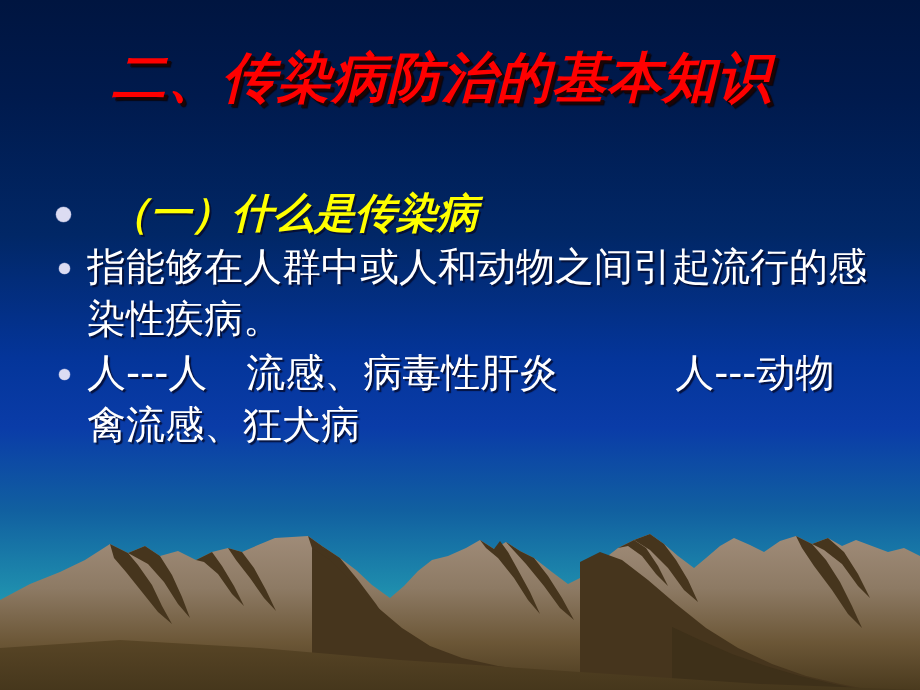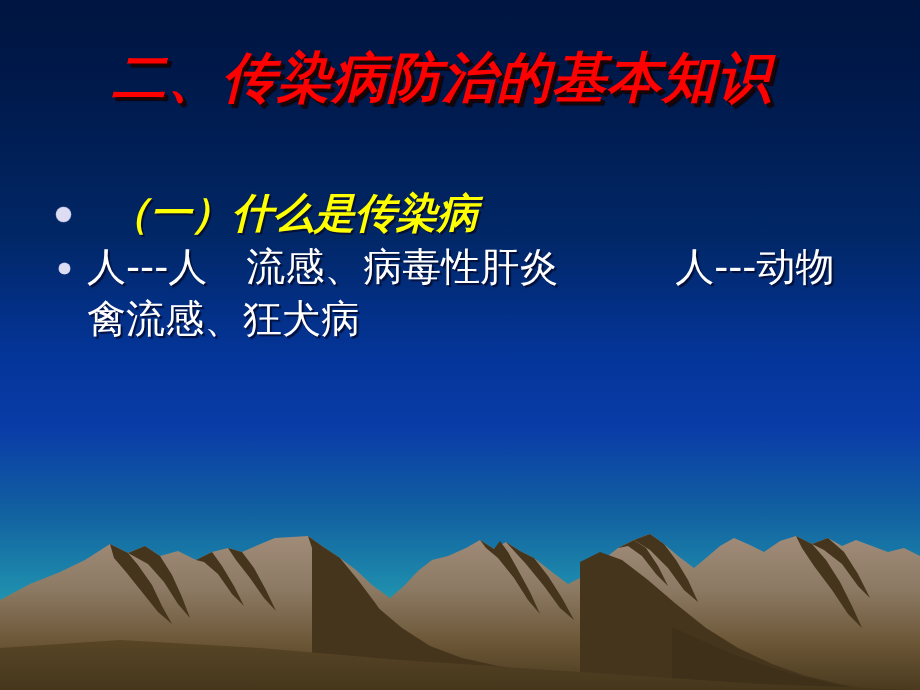--- a/index.html
+++ b/index.html
@@ -217,20 +217,21 @@
 
     <ul class="body-list">
 
       <li class="bullet-row row-heading">
         <span class="bullet-dot"></span>
         <span class="bullet-text">（一）什么是传染病</span>
       </li>
 
       <li class="bullet-row row-body">
         <span class="bullet-dot"></span>
+        <span class="bullet-text">指能够在人群中或人和动物之间引起流行的感染性疾病。</span>
       </li>
 
       <li class="bullet-row row-body row-pairs">
         <span class="bullet-dot"></span>
         <span class="bullet-text">人---人　流感、病毒性肝炎　　　人---动物　禽流感、狂犬病</span>
       </li>
 
     </ul>
   </div>
 </div>

